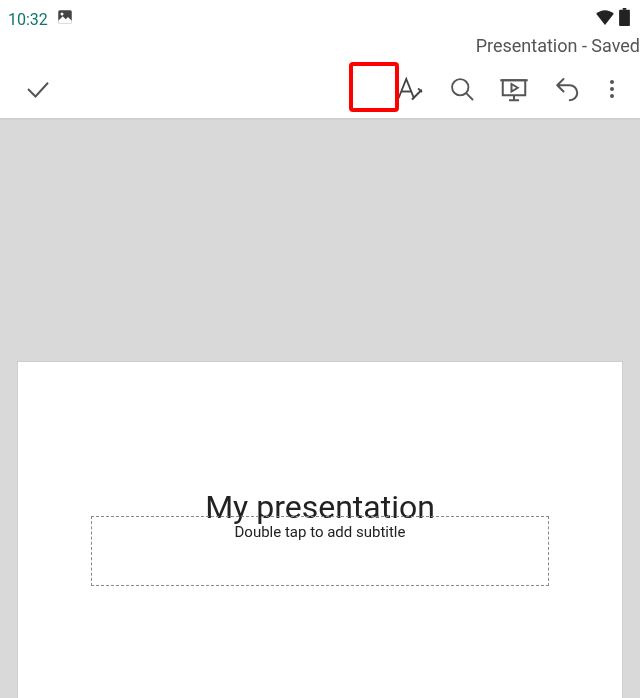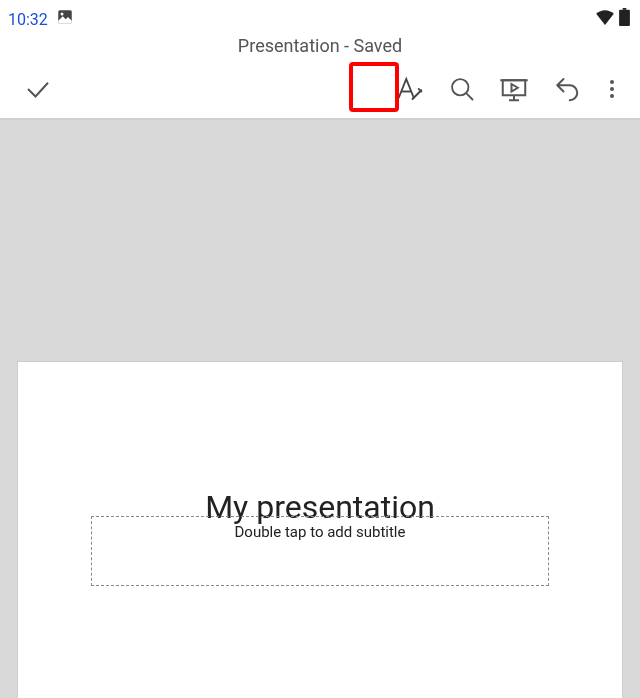--- a/index.html
+++ b/index.html
@@ -10,37 +10,37 @@
     background: #fff;
     overflow: hidden;
   }
   .status-bar {
     height: 30px;
     display: flex;
     align-items: center;
     justify-content: space-between;
     padding: 8px 10px 0 8px;
     font-size: 16px;
-    color: #1d4ed8;
+    color: #0f766e;
   }
   .status-left {
     display: flex;
     align-items: center;
     gap: 8px;
   }
   .status-right {
     display: flex;
     align-items: center;
     gap: 4px;
   }
   .title-row {
     height: 30px;
     display: flex;
     align-items: center;
-    justify-content: center;
+    justify-content: flex-end;
     font-size: 18px;
     color: #555;
   }
   .toolbar {
     height: 58px;
     display: flex;
     align-items: center;
     padding: 0 8px 0 12px;
     position: relative;
   }

